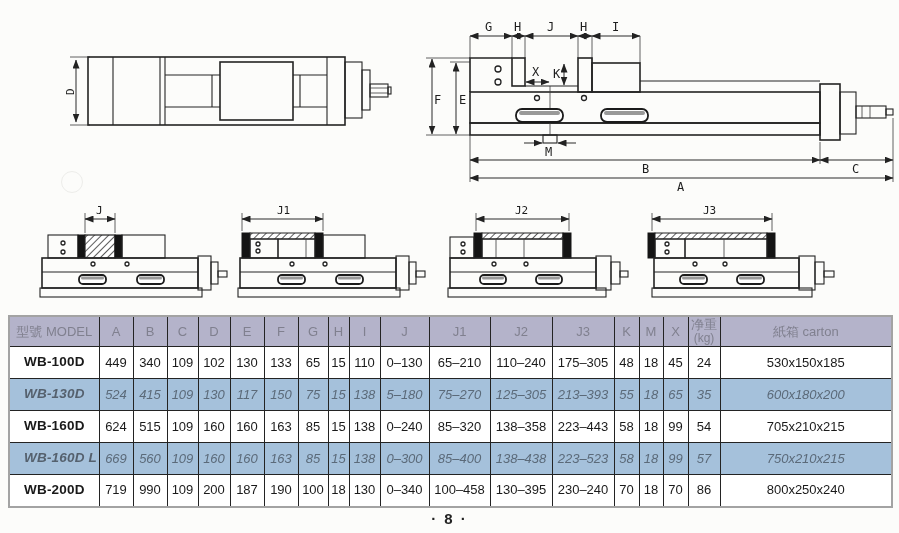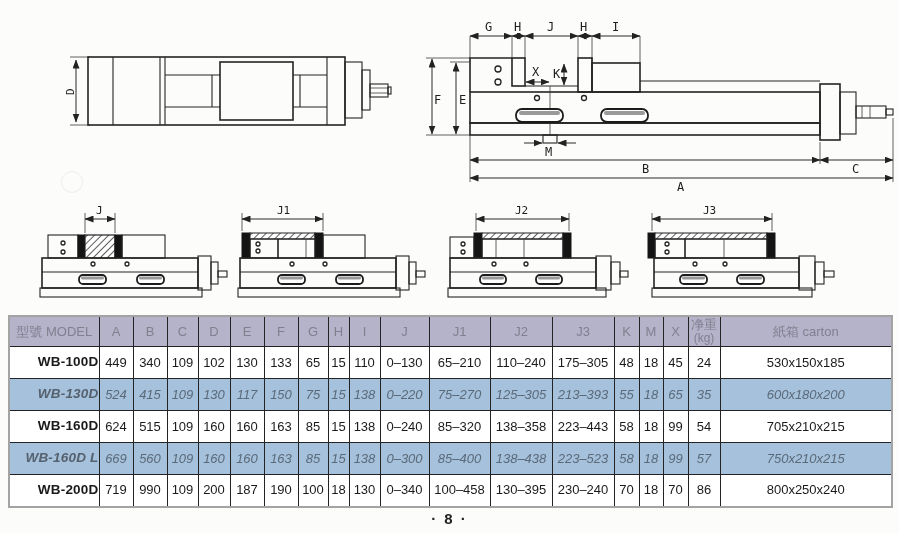--- a/index.html
+++ b/index.html
@@ -33,21 +33,21 @@
   }
   table.spec thead th{
     background:var(--header-bg,#b4b3ca);color:var(--header-text,#83839a);
     font-weight:normal;height:29px;font-size:13px;
   }
   table.spec thead th .sub{font-size:12px;letter-spacing:0;}
   table.spec tbody tr{height:32px;background:#ffffff;}
   table.spec tbody tr.hl{background:var(--row-alt-bg,#a5c1db);}
   table.spec tbody tr.hl td{color:var(--row-alt-text,#5b6a79);font-style:italic;}
   table.spec td.model-cell{
-    text-align:right;padding-left:14px;font-weight:bold;font-size:13.5px;letter-spacing:0.2px;
+    text-align:left;padding-left:14px;font-weight:bold;font-size:13.5px;letter-spacing:0.2px;
   }
   table.spec tbody tr.hl td.model-cell{color:#55616e;}
   
   .pagenum{
     position:absolute;left:0;right:0;top:510px;text-align:center;
     font-size:15px;font-weight:bold;color:#222;letter-spacing:2px;
   }
 </style>
 </head>
 <body>
@@ -393,21 +393,21 @@
           <td class="model-cell">WB-130D</td>
           <td>524</td>
           <td>415</td>
           <td>109</td>
           <td>130</td>
           <td>117</td>
           <td>150</td>
           <td>75</td>
           <td>15</td>
           <td>138</td>
-          <td>0–220</td>
+          <td>5–180</td>
           <td>75–270</td>
           <td>125–305</td>
           <td>213–393</td>
           <td>55</td>
           <td>18</td>
           <td>65</td>
           <td>35</td>
           <td>600x180x200</td>
         </tr>
         <tr>

